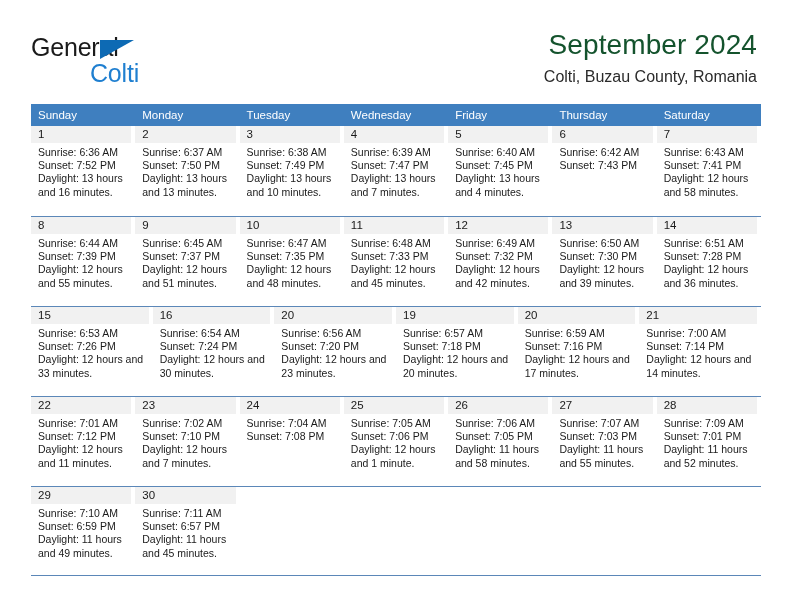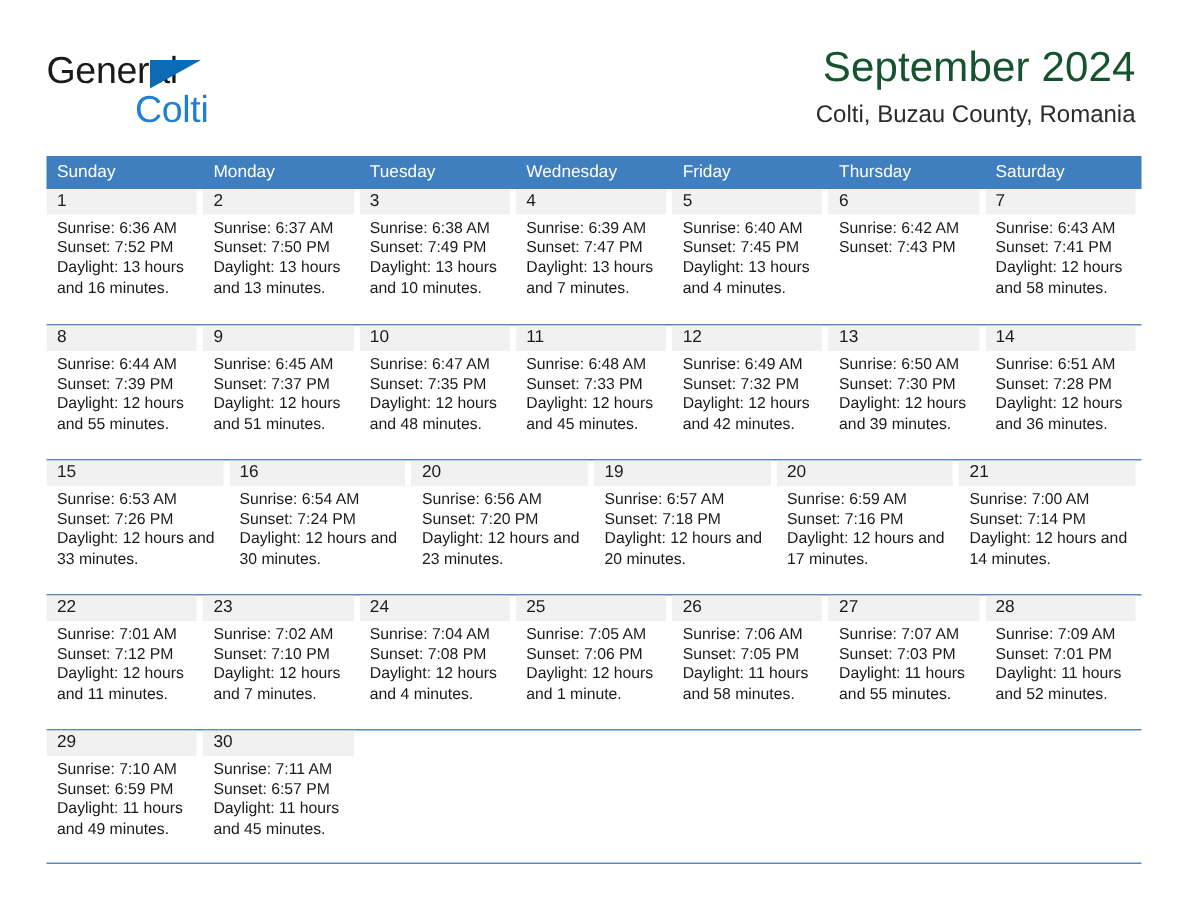--- a/index.html
+++ b/index.html
@@ -403,21 +403,20 @@
               <div class="dl">Daylight: 12 hours and 7 minutes.</div>
             </div>
           </div>
           <div class="daycell">
             <div class="numband">
               <div class="daynum">24</div>
             </div>
             <div class="info">
               <div>Sunrise: 7:04 AM</div>
               <div>Sunset: 7:08 PM</div>
-              <div class="dl">Daylight: 12 hours and 4 minutes.</div>
             </div>
           </div>
           <div class="daycell">
             <div class="numband">
               <div class="daynum">25</div>
             </div>
             <div class="info">
               <div>Sunrise: 7:05 AM</div>
               <div>Sunset: 7:06 PM</div>
               <div class="dl">Daylight: 12 hours and 1 minute.</div>

